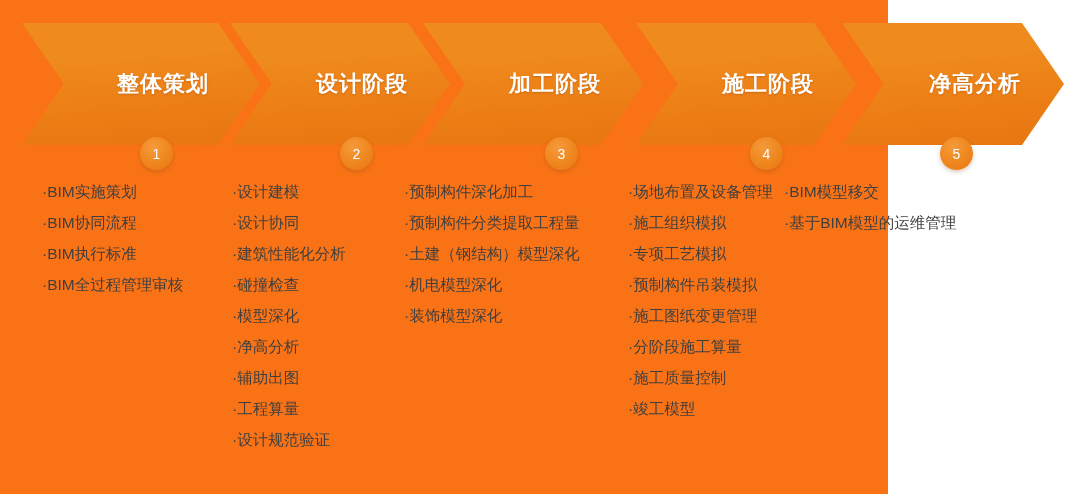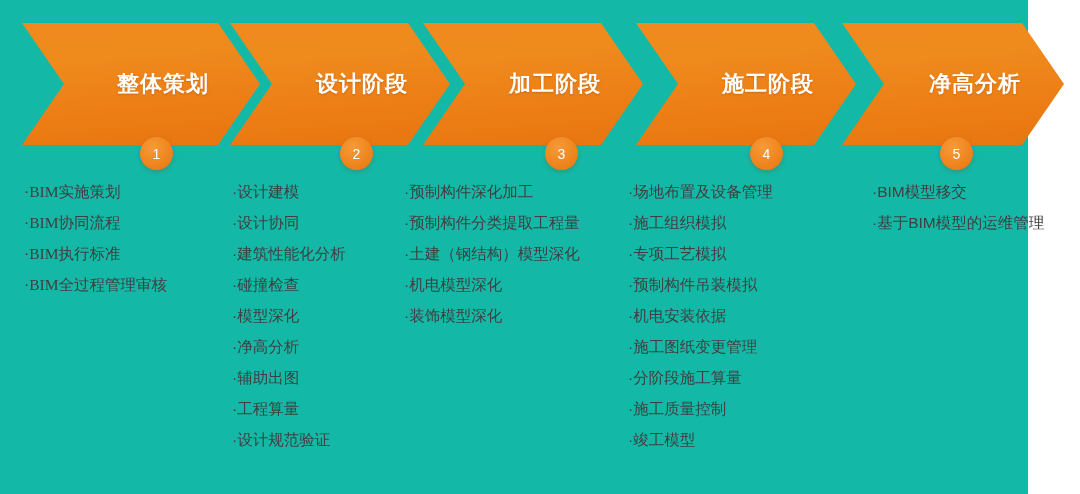--- a/index.html
+++ b/index.html
@@ -10,23 +10,23 @@
   body {
     width: 1080px;
     height: 494px;
     overflow: hidden;
     font-family: "Liberation Sans", "DejaVu Sans", sans-serif;
     -webkit-font-smoothing: antialiased;
   }
 
   #stage {
     position: relative;
-    width: 1028px;
+    width: 888px;
     height: 494px;
-    background: #14b8a6;
+    background: #f97316;
   }
 
   
   #arrow-band {
     position: absolute;
     left: 0;
     top: 0;
     width: 1080px;
     height: 180px;
   }
@@ -128,21 +128,21 @@
         <div class="stage-arrow-label">施工阶段</div>
       </div>
       <div class="stage-badge" style="left: 750px; top: 137px; z-index: 20;">4</div>
       <div class="stage-arrow" style="left: 842px; width: 222px; z-index: 6;">
         <div class="stage-arrow-label">净高分析</div>
       </div>
       <div class="stage-badge" style="left: 940px; top: 137px; z-index: 20;">5</div>
     </div>
 
   <div id="columns">
-      <div class="stage-column" style="left: 24px; width: 200px; font-family: Liberation Serif, serif;">
+      <div class="stage-column" style="left: 42px; width: 200px;">
         <div class="stage-item"><span class="bullet">·</span><span>BIM实施策划</span></div>
         <div class="stage-item"><span class="bullet">·</span><span>BIM协同流程</span></div>
         <div class="stage-item"><span class="bullet">·</span><span>BIM执行标准</span></div>
         <div class="stage-item"><span class="bullet">·</span><span>BIM全过程管理审核</span></div>
       </div>
       <div class="stage-column" style="left: 232px; width: 185px;">
         <div class="stage-item"><span class="bullet">·</span><span>设计建模</span></div>
         <div class="stage-item"><span class="bullet">·</span><span>设计协同</span></div>
         <div class="stage-item"><span class="bullet">·</span><span>建筑性能化分析</span></div>
         <div class="stage-item"><span class="bullet">·</span><span>碰撞检查</span></div>
@@ -157,25 +157,24 @@
         <div class="stage-item"><span class="bullet">·</span><span>预制构件分类提取工程量</span></div>
         <div class="stage-item"><span class="bullet">·</span><span>土建（钢结构）模型深化</span></div>
         <div class="stage-item"><span class="bullet">·</span><span>机电模型深化</span></div>
         <div class="stage-item"><span class="bullet">·</span><span>装饰模型深化</span></div>
       </div>
       <div class="stage-column" style="left: 628px; width: 200px;">
         <div class="stage-item"><span class="bullet">·</span><span>场地布置及设备管理</span></div>
         <div class="stage-item"><span class="bullet">·</span><span>施工组织模拟</span></div>
         <div class="stage-item"><span class="bullet">·</span><span>专项工艺模拟</span></div>
         <div class="stage-item"><span class="bullet">·</span><span>预制构件吊装模拟</span></div>
-        <div class="stage-item"><span class="bullet">·</span><span>机电安装依据</span></div>
         <div class="stage-item"><span class="bullet">·</span><span>施工图纸变更管理</span></div>
         <div class="stage-item"><span class="bullet">·</span><span>分阶段施工算量</span></div>
         <div class="stage-item"><span class="bullet">·</span><span>施工质量控制</span></div>
         <div class="stage-item"><span class="bullet">·</span><span>竣工模型</span></div>
       </div>
-      <div class="stage-column" style="left: 872px; width: 182px;">
+      <div class="stage-column" style="left: 784px; width: 182px;">
         <div class="stage-item"><span class="bullet">·</span><span>BIM模型移交</span></div>
         <div class="stage-item"><span class="bullet">·</span><span>基于BIM模型的运维管理</span></div>
       </div>
     </div>
 
 </div>
 
 </body></html>

